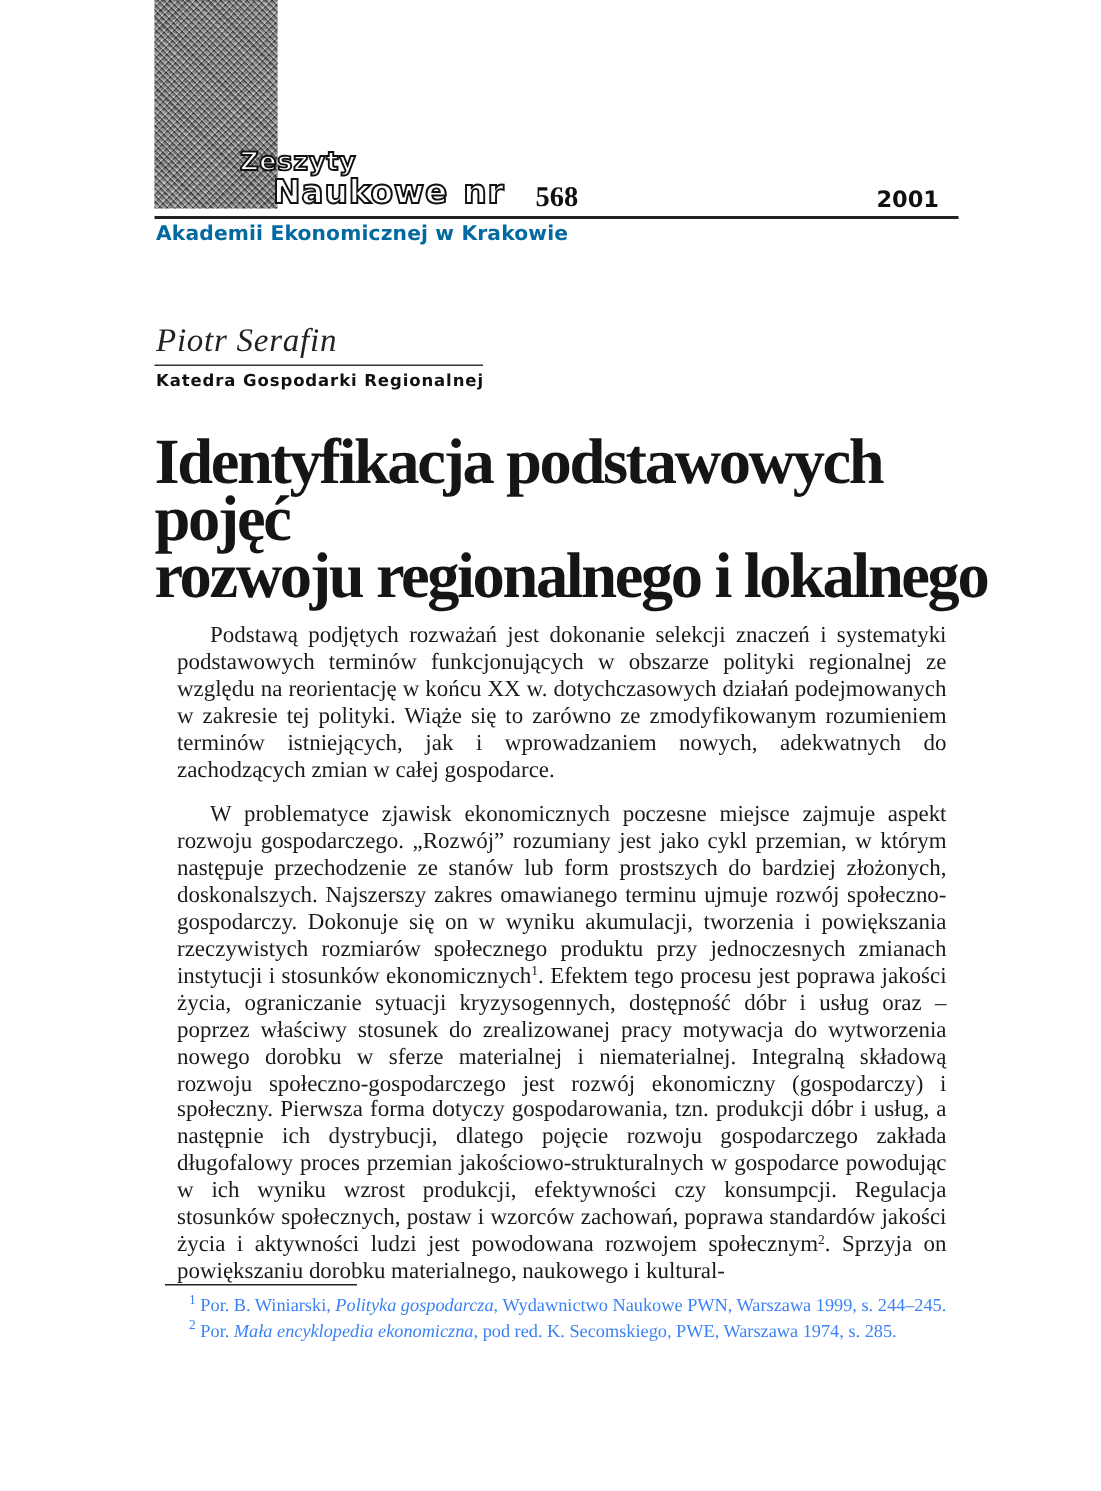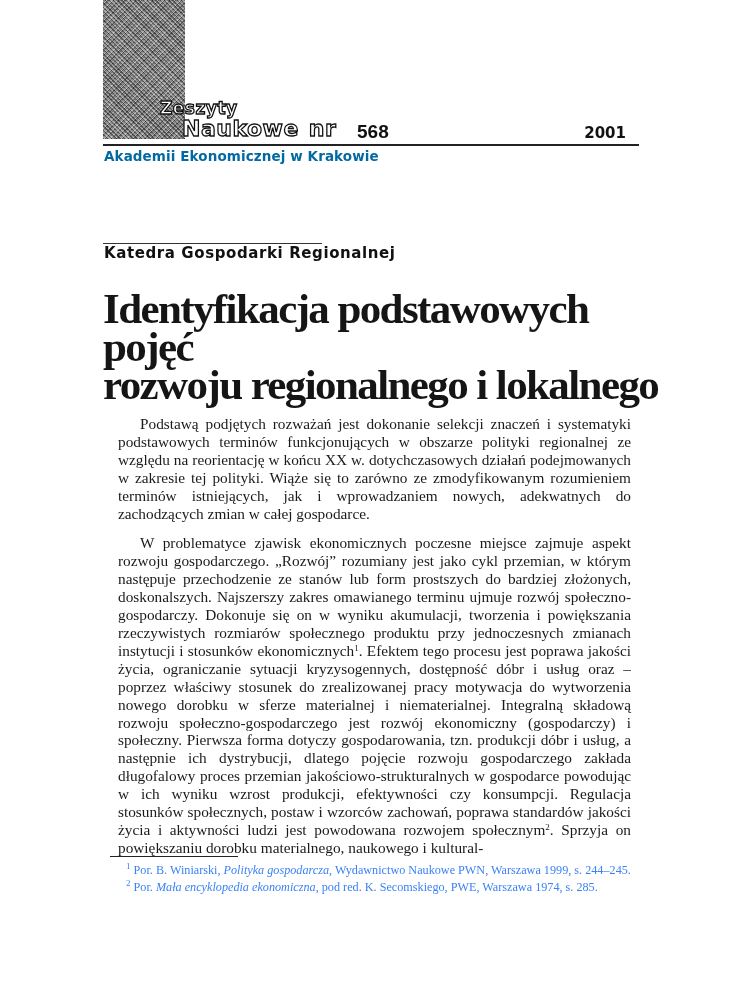--- a/index.html
+++ b/index.html
@@ -15,21 +15,21 @@
       repeating-linear-gradient(0deg, rgba(0,0,0,0.15) 0 1px, transparent 1px 3px);
   }
   .series-name {
     position: absolute; font-family: "DejaVu Sans", sans-serif; font-weight: bold;
     color: #ffffff; -webkit-text-stroke: 1.3px #111; letter-spacing: 0.5px;
   }
   .series-line1 { left: 160px; top: 96px; font-size: 17px; line-height: 24px; }
   .series-line2 { left: 182px; top: 117px; font-size: 22px; line-height: 24px; }
   .series-line2 .nr { margin-left: 10px; }
   .issue-number {
-    position: absolute; left: 357px; top: 121px; font-family: Liberation Sans, sans-serif;
+    position: absolute; left: 357px; top: 121px; font-family: Liberation Serif, serif;
     font-weight: bold; font-size: 19px; line-height: 22px; color: #111;
   }
   .year {
     position: absolute; right: 108px; top: 124px; font-family: "DejaVu Sans", sans-serif;
     font-weight: bold; font-size: 15px; line-height: 18px; color: #111;
   }
   .header-rule {
     position: absolute; left: 103px; top: 144px; width: 536px; height: 0;
     border-top: 2px solid #222;
   }
@@ -41,21 +41,21 @@
   .author {
     position: absolute; left: 104px; top: 214px; font-family: "Liberation Serif", serif;
     font-style: italic; font-size: 22px; line-height: 26px; color: #222; letter-spacing: 0.5px;
   }
   .author-rule {
     position: absolute; left: 103px; top: 243px; width: 219px; height: 0;
     border-top: 1px solid #333;
   }
   .department {
     position: absolute; left: 104px; top: 247px; font-family: "DejaVu Sans", sans-serif;
-    font-weight: bold; font-size: 15px; line-height: 13px; color: #111; letter-spacing: 0.6px;
+    font-weight: bold; font-size: 11px; line-height: 13px; color: #111; letter-spacing: 0.6px;
   }
 
   .title {
     position: absolute; left: 103px; top: 290px; width: 560px;
     font-family: "Liberation Serif", serif; font-weight: bold; font-size: 43px;
     line-height: 38px; color: #151515; letter-spacing: -1.6px; margin: 0;
   }
 
   .body-text {
     position: absolute; left: 106px; top: 403px; width: 537px;
@@ -83,20 +83,21 @@
 <div class="page">
 
   <div class="logo-box"></div>
   <div class="series-name series-line1">Zeszyty</div>
   <div class="series-name series-line2"><span>Naukowe</span><span class="nr">nr</span></div>
   <div class="issue-number">568</div>
   <div class="year">2001</div>
   <div class="header-rule"></div>
   <div class="publisher">Akademii Ekonomicznej w Krakowie</div>
 
+  <div class="author">Piotr Serafin</div>
   <div class="author-rule"></div>
   <div class="department">Katedra Gospodarki Regionalnej</div>
 
   <h1 class="title">
     <span>Identyfikacja podstawowych pojęć</span><br>
     <span>rozwoju regionalnego i lokalnego</span>
   </h1>
 
   <div class="body-text">
     <p>Podstawą podjętych rozważań jest dokonanie selekcji znaczeń i systematyki podstawowych terminów funkcjonujących w obszarze polityki regionalnej ze względu na reorientację w końcu XX w. dotychczasowych działań podejmowanych w zakresie tej polityki. Wiąże się to zarówno ze zmodyfikowanym rozumieniem terminów istniejących, jak i wprowadzaniem nowych, adekwatnych do zachodzących zmian w całej gospodarce.</p>

